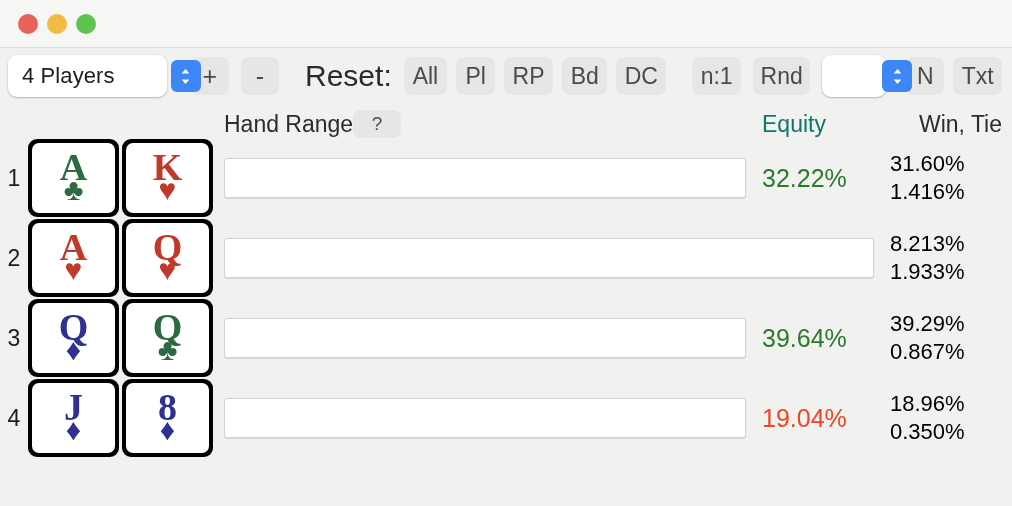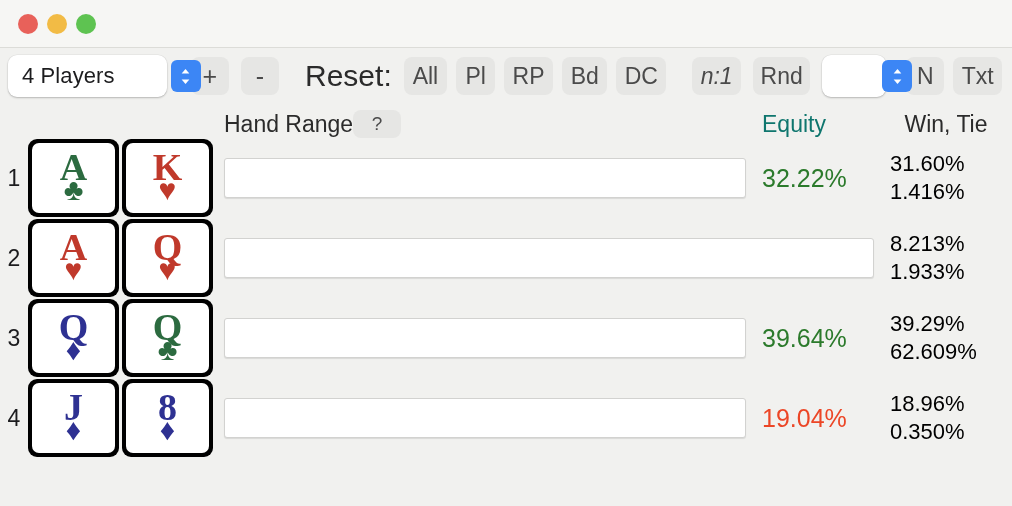--- a/index.html
+++ b/index.html
@@ -152,21 +152,21 @@
     cursor: pointer;
   }
   .head-equity {
     width: 128px; flex: none;
     font-size: 23px; color: #0f766e;
     text-align: left;
   }
   .head-wintie {
     width: 112px; flex: none;
     font-size: 23px; color: #2b2b2b;
-    text-align: center;
+    text-align: right;
   }
 
   .player-row {
     display: flex;
     align-items: center;
     height: 80px;
   }
   .row-num {
     width: 28px; flex: none;
     font-size: 23px;
@@ -282,21 +282,21 @@
     <button class="tb-btn plusminus" style="margin-right:26px;">-</button>
 
     <span class="reset-label" style="margin-right:12px;">Reset:</span>
 
     <button class="tb-btn" style="margin-right:9px;">All</button>
     <button class="tb-btn" style="margin-right:9px;">Pl</button>
     <button class="tb-btn" style="margin-right:9px;">RP</button>
     <button class="tb-btn" style="margin-right:9px;">Bd</button>
     <button class="tb-btn" style="margin-right:26px;">DC</button>
 
-    <button class="tb-btn" style="margin-right:12px;font-style:italic;">n:1</button>
+    <button class="tb-btn" style="margin-right:12px;">n:1</button>
     <button class="tb-btn" style="margin-right:12px;">Rnd</button>
 
     <div class="popup popup-empty" style="margin-right:20px;">
       <span class="popup-label"></span>
       <span class="stepper">
         <svg class="chev" viewBox="0 0 12 8">
           <path d="M6 1.2 L10.4 6.4 L1.6 6.4 Z" fill="#ffffff"></path>
         </svg>
         <svg class="chev" viewBox="0 0 12 8">
           <path d="M6 6.8 L1.6 1.6 L10.4 1.6 Z" fill="#ffffff"></path>
@@ -387,21 +387,21 @@
             <span class="suit c-green">♣</span>
           </div>
         </div>
       </div>
       <div class="range-cell">
         <input class="range-input" type="text" value="" style="">
       </div>
       <div class="equity-cell e-green">39.64%</div>
       <div class="wintie-cell">
         <span>39.29%</span>
-        <span>62.609%</span>
+        <span>0.867%</span>
       </div>
     </div>
 
     <div class="player-row">
       <div class="row-num">4</div>
       <div class="cards">
         <div class="card">
           <div class="card-face">
             <span class="rank c-blue">J</span>
             <span class="suit c-blue">♦</span>

